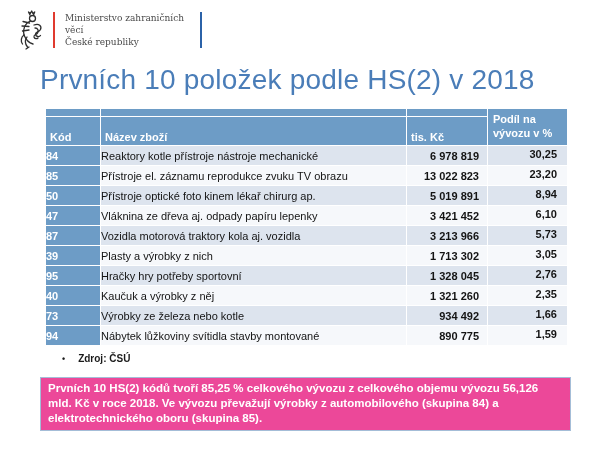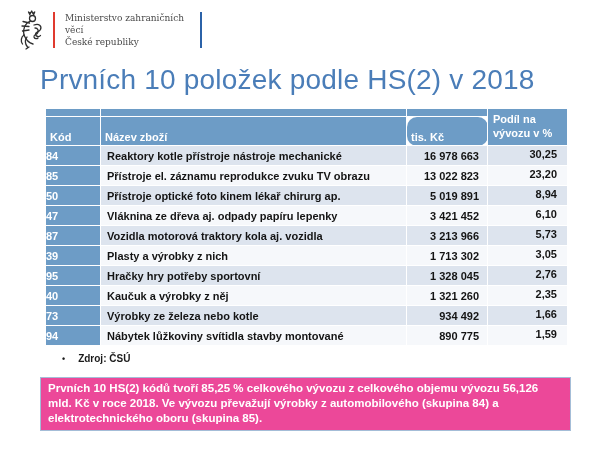--- a/index.html
+++ b/index.html
@@ -56,32 +56,32 @@
   .hs-table col.col-name  { width: 306px; }
   .hs-table col.col-value { width: 81px; }
   .hs-table col.col-share { width: 80px; }
 
   .hs-table td, .hs-table th { border: 1.5px solid #ffffff; }
 
   .hdr { background: #6d9cc6; color: #ffffff; font-weight: bold; }
   tr.hdr-band td { height: 8px; padding: 0; }
   tr.hdr-main th { height: 29px; vertical-align: bottom; padding: 2px 4px; text-align: left; }
   th.h-code  { text-align: center; }
-  th.h-value { text-align: right; padding-right: 7px; border-radius: 10px; }
+  th.h-value { text-align: right; padding-right: 7px; }
   th.h-share { vertical-align: middle; line-height: 1.25; padding-left: 5px; text-align: left; }
 
   tr.data-row { height: 20px; }
   tr.data-row:nth-child(odd)  td { background: #dde4ee; }
   tr.data-row:nth-child(even) td { background: #f6f8fb; }
   tr.data-row td.c-code {
     background: #6d9cc6 !important;
     color: #ffffff; font-weight: bold; text-align: left;
     vertical-align: middle;
   }
-  td.c-name  { color: #141414; font-weight: 700; padding-left: 6px; vertical-align: middle; }
+  td.c-name  { color: #141414; font-weight: 400; vertical-align: middle; }
   td.c-value { color: #141414; font-weight: 600; text-align: right; padding-right: 8px; vertical-align: middle; }
   td.c-share { color: #141414; font-weight: 600; text-align: right; padding-right: 10px; vertical-align: top; padding-top: 2px; }
 
   
   .source-line {
     position: absolute;
     left: 62px; top: 353px;
     font-size: 10px;
     font-weight: bold;
     color: #1a1a1a;
@@ -152,21 +152,21 @@
         <tr class="hdr-main">
           <th class="hdr h-code">Kód</th>
           <th class="hdr h-name">Název zboží</th>
           <th class="hdr h-value">tis. Kč</th>
         </tr>
       </tbody>
       <tbody id="table-body">
     <tr class="data-row">
       <td class="c-code">84</td>
       <td class="c-name">Reaktory kotle přístroje nástroje mechanické</td>
-      <td class="c-value">16 978 663</td>
+      <td class="c-value">6 978 819</td>
       <td class="c-share">30,25</td>
     </tr>
 
     <tr class="data-row">
       <td class="c-code">85</td>
       <td class="c-name">Přístroje el. záznamu reprodukce zvuku TV obrazu</td>
       <td class="c-value">13 022 823</td>
       <td class="c-share">23,20</td>
     </tr>
 

